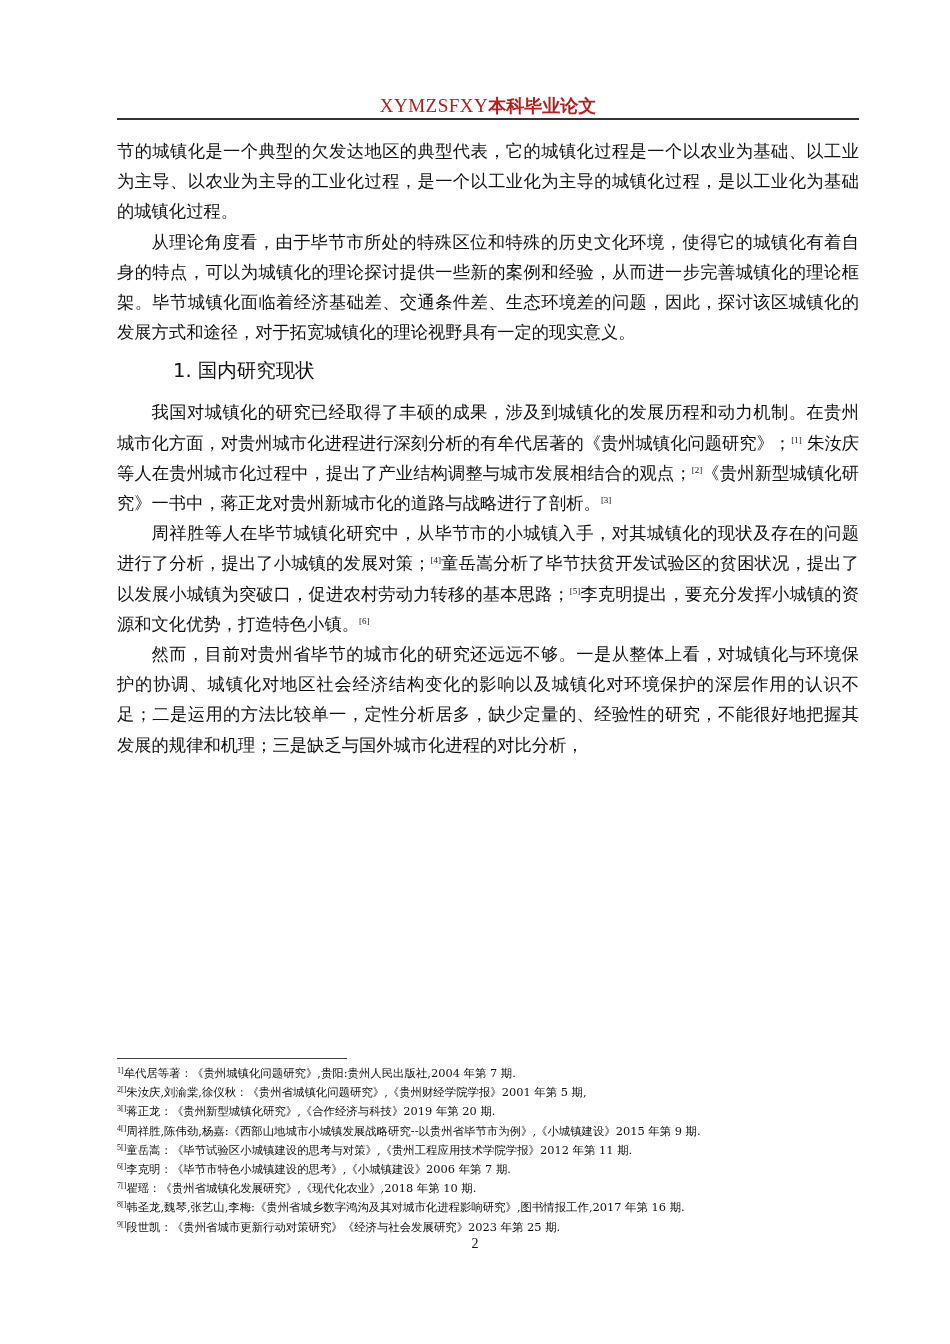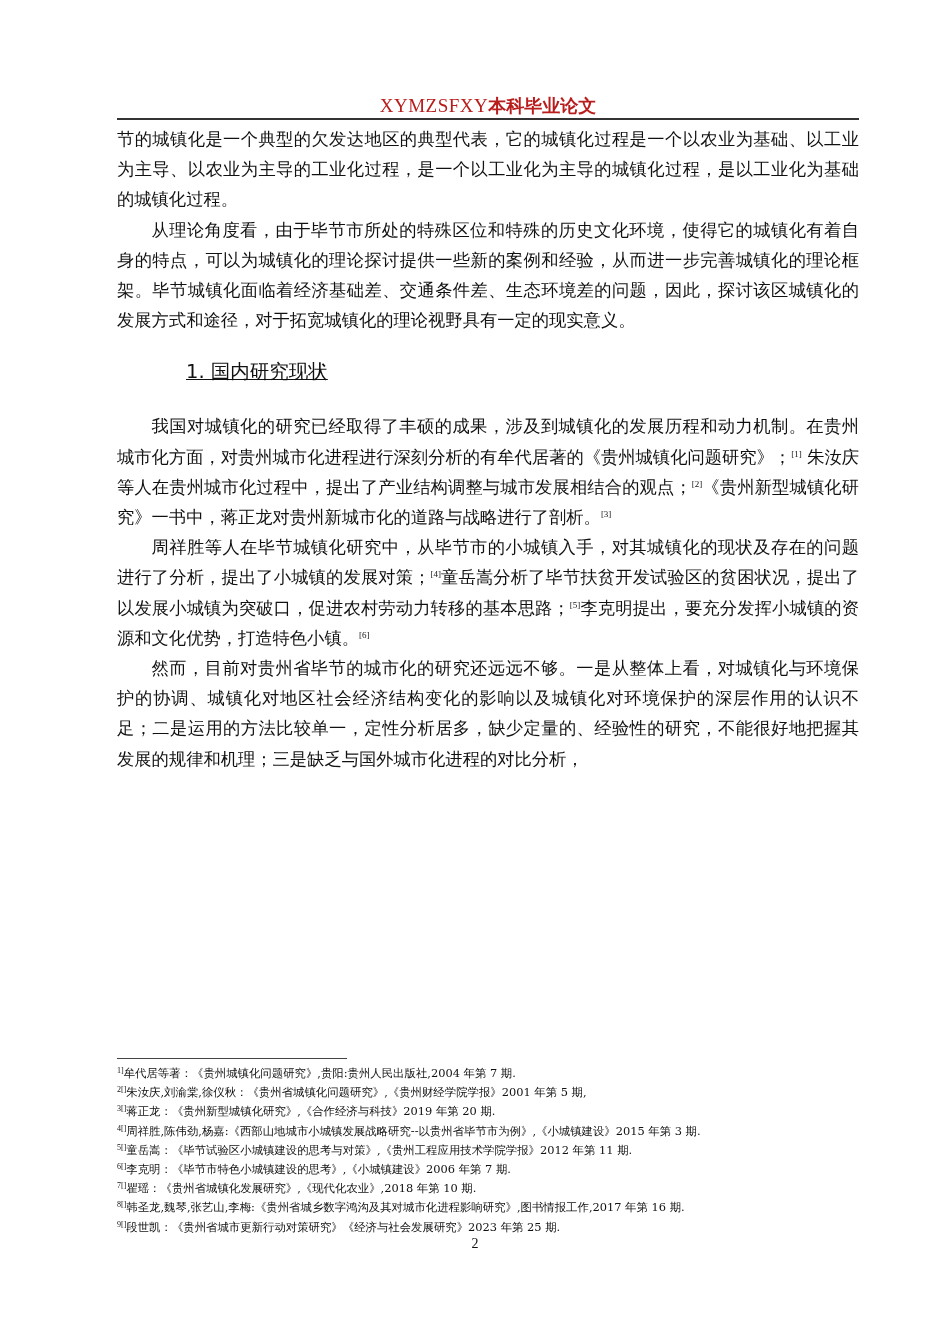--- a/index.html
+++ b/index.html
@@ -3,29 +3,29 @@
 <meta charset="utf-8">
 <style>
   html, body { margin:0; padding:0; background:#ffffff; }
   body { width:950px; height:1344px; position:relative; overflow:hidden;
          font-family: "DejaVu Serif", "Liberation Serif", serif; color:#111; }
   .header { position:absolute; left:117px; top:93px; width:742px; text-align:center;
             font-size:19px; line-height:24px; color:#b91c1c; }
   .header .latin { font-family:"Liberation Serif", serif; letter-spacing:0.5px; }
   .header .cjk { font-family:"DejaVu Sans", sans-serif; font-weight:bold; font-size:18px; }
   .header-rule { position:absolute; left:117px; top:118px; width:742px; height:2px; background:#333; }
-  .body { position:absolute; left:117px; top:124px; width:742px; }
+  .body { position:absolute; left:117px; top:136px; width:742px; }
   p { margin:0; font-size:17.3px; line-height:30.2px; text-align:justify; text-align-last:left; }
   p.indent { text-indent:34.6px; }
   p.cont { text-indent:0; }
   sup { font-size:9px; line-height:0; vertical-align:6px; font-family:"Liberation Serif", serif; }
   h2 { margin:0; font-family:"DejaVu Sans", sans-serif; font-weight:normal; font-size:21px;
        line-height:30px; padding:14px 0 8px 26px; }
-  h3 { margin:17px; font-family:"DejaVu Sans", sans-serif; font-weight:normal; font-size:19.5px;
-       line-height:28px; padding:6px 0 8px 52px;text-decoration:underline; }
+  h3 { margin:4px; font-family:"DejaVu Sans", sans-serif; font-weight:normal; font-size:19.5px;
+       line-height:28px; padding:6px 0 8px 52px; }
   .fn-rule { position:absolute; left:117px; top:1058px; width:230px; height:1px; background:#444; }
   .footnotes { position:absolute; left:117px; top:1064px; width:760px; }
   .fn { font-size:11.4px; line-height:19.2px; white-space:nowrap; font-family:"DejaVu Serif", serif; }
   .fn .mark { font-size:8px; vertical-align:4px; line-height:0; font-family:"Liberation Serif", serif; }
   .page-num { position:absolute; left:0; width:950px; top:1236px; text-align:center;
               font-family:"Liberation Serif", serif; font-size:14px; }
 </style>
 </head>
 <body>
 
@@ -46,21 +46,21 @@
 
 
   <p class="indent"><span>然而，目前对贵州省毕节的城市化的研究还远远不够。一是从整体上看，对城镇化与环境保护的协调、城镇化对地区社会经济结构变化的影响以及城镇化对环境保护的深层作用的认识不足；二是运用的方法比较单一，定性分析居多，缺少定量的、经验性的研究，不能很好地把握其发展的规律和机理；三是缺乏与国外城市化进程的对比分析，</span></p>
 </div>
 
 <div class="fn-rule"></div>
 <div class="footnotes">
   <div class="fn"><span class="mark">1]</span><span>牟代居等著：《贵州城镇化问题研究》,贵阳:贵州人民出版社,2004 年第 7 期.</span></div>
   <div class="fn"><span class="mark">2[]</span><span>朱汝庆,刘渝棠,徐仪秋：《贵州省城镇化问题研究》,《贵州财经学院学报》2001 年第 5 期,</span></div>
   <div class="fn"><span class="mark">3[]</span><span>蒋正龙：《贵州新型城镇化研究》,《合作经济与科技》2019 年第 20 期.</span></div>
-  <div class="fn"><span class="mark">4[]</span><span>周祥胜,陈伟劲,杨嘉:《西部山地城市小城镇发展战略研究--以贵州省毕节市为例》,《小城镇建设》2015 年第 3 期.</span></div>
+  <div class="fn"><span class="mark">4[]</span><span>周祥胜,陈伟劲,杨嘉:《西部山地城市小城镇发展战略研究--以贵州省毕节市为例》,《小城镇建设》2015 年第 9 期.</span></div>
   <div class="fn"><span class="mark">5[]</span><span>童岳嵩：《毕节试验区小城镇建设的思考与对策》,《贵州工程应用技术学院学报》2012 年第 11 期.</span></div>
   <div class="fn"><span class="mark">6[]</span><span>李克明：《毕节市特色小城镇建设的思考》,《小城镇建设》2006 年第 7 期.</span></div>
   <div class="fn"><span class="mark">7[]</span><span>瞿瑶：《贵州省城镇化发展研究》,《现代化农业》,2018 年第 10 期.</span></div>
   <div class="fn"><span class="mark">8[]</span><span>韩圣龙,魏琴,张艺山,李梅:《贵州省城乡数字鸿沟及其对城市化进程影响研究》,图书情报工作,2017 年第 16 期.</span></div>
   <div class="fn"><span class="mark">9[]</span><span>段世凯：《贵州省城市更新行动对策研究》《经济与社会发展研究》2023 年第 25 期.</span></div>
 </div>
 
 <div class="page-num">2</div>
 
 </body></html>

